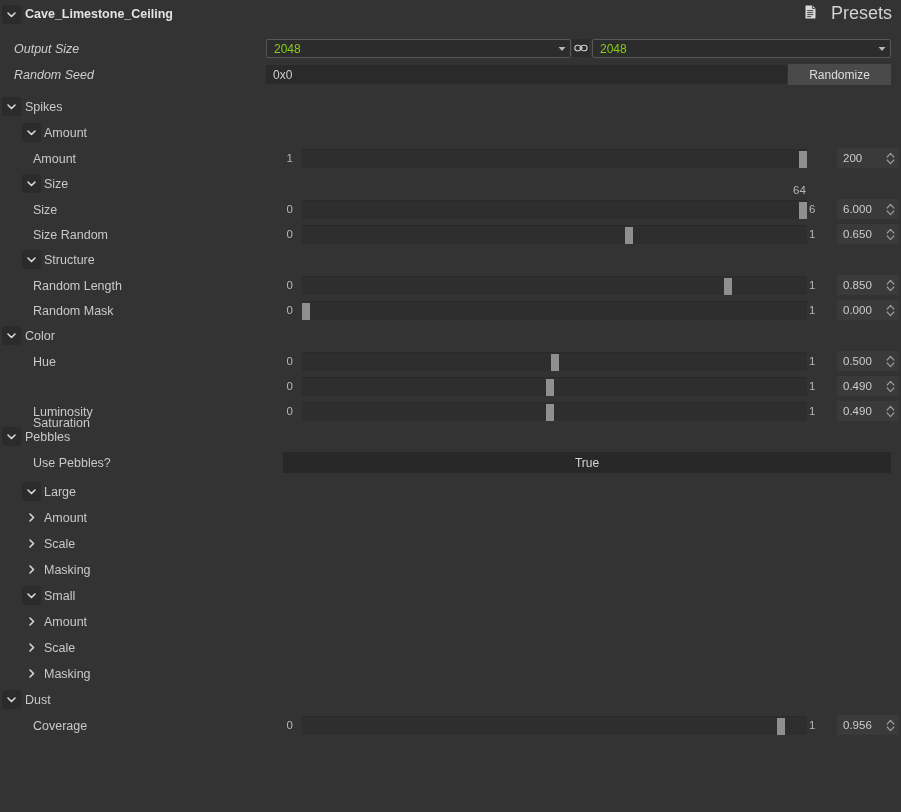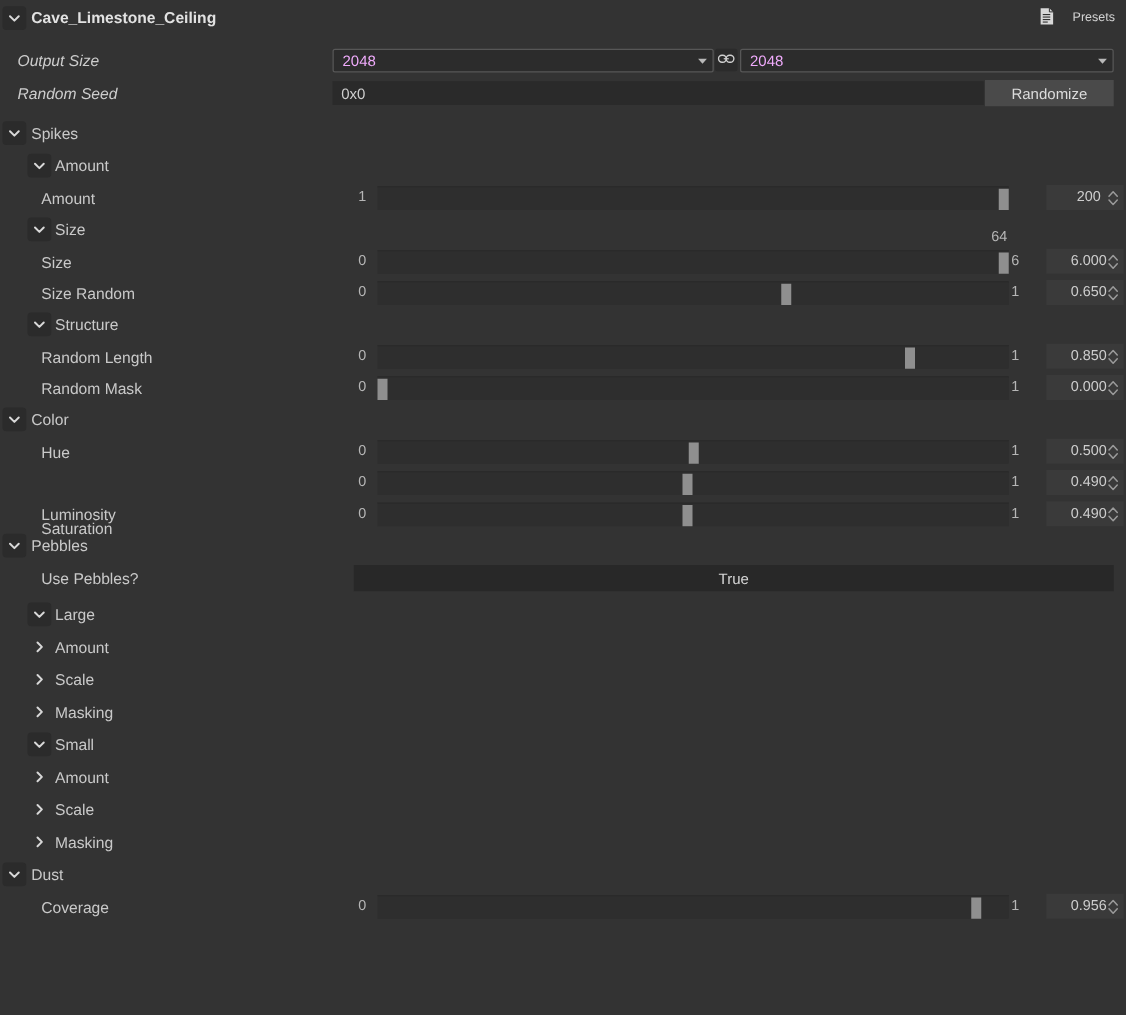--- a/index.html
+++ b/index.html
@@ -30,31 +30,31 @@
     position: absolute; font-size: 12.5px; color: #c9c9c9;
     white-space: nowrap; line-height: 22px; top: 0;
   }
   .lbl.bold { font-weight: bold; color: #e2e2e2; font-size: 12.5px; }
   .lbl.ital { font-style: italic; color: #cdcdcd; }
 
   
   #titlebar { position: absolute; left:0; top:0; width: 901px; height: 28px; background: #333333; }
   #presets {
     position: absolute; right: 6px; top: 4px; height: 20px;
-    display: flex; align-items: center; gap: 14px;
-    font-size: 10px; color: #d2d2d2; cursor: pointer; padding: 0 3px;
+    display: flex; align-items: flex-end; gap: 14px;
+    font-size: 18px; color: #d2d2d2; cursor: pointer; padding: 0 3px;
   }
 
   
   .combo {
     position: absolute; height: 19px;
     background: #2c2c2c; border: 1px solid #575757; border-radius: 2px;
     display: flex; align-items: center; cursor: pointer;
   }
-  .combo .cv { font-size: 12px; color: #f0abfc; padding-left: 7px; flex: 1; }
+  .combo .cv { font-size: 12px; color: #84cc16; padding-left: 7px; flex: 1; }
   .combo .carrow { width: 16px; display:flex; align-items:center; justify-content:center; }
 
   
   #linkbtn {
     position: absolute; left: 572px; top: 39px; width: 18px; height: 18px;
     background: #2b2b2b; border-radius: 2px;
     display: flex; align-items: center; justify-content: center; cursor: pointer;
   }
 
   
@@ -77,21 +77,21 @@
   .sl-track {
     position: absolute; height: 19px; background: #2e2e2e;
     border-top: 1px solid #2a2a2a; cursor: pointer;
   }
   .sl-handle {
     position: absolute; top: 1px; width: 8px; height: 17px;
     background: #8f8f8f; cursor: ew-resize;
   }
   .numbox {
     position: absolute; width: 62px; height: 20px; background: #3a3a3a;
-    display: flex; align-items: center; cursor: text; text-align: center;
+    display: flex; align-items: center; cursor: text;
   }
   .numbox .nv { font-size: 11.5px; color: #cdcdcd; padding-left: 6px; flex: 1; }
   .spin {
     position: absolute; width: 13px; height: 20px;
     display: flex; flex-direction: column; align-items: center; justify-content: center;
     gap: 2px; cursor: pointer;
   }
 
   
   .boolbtn {

